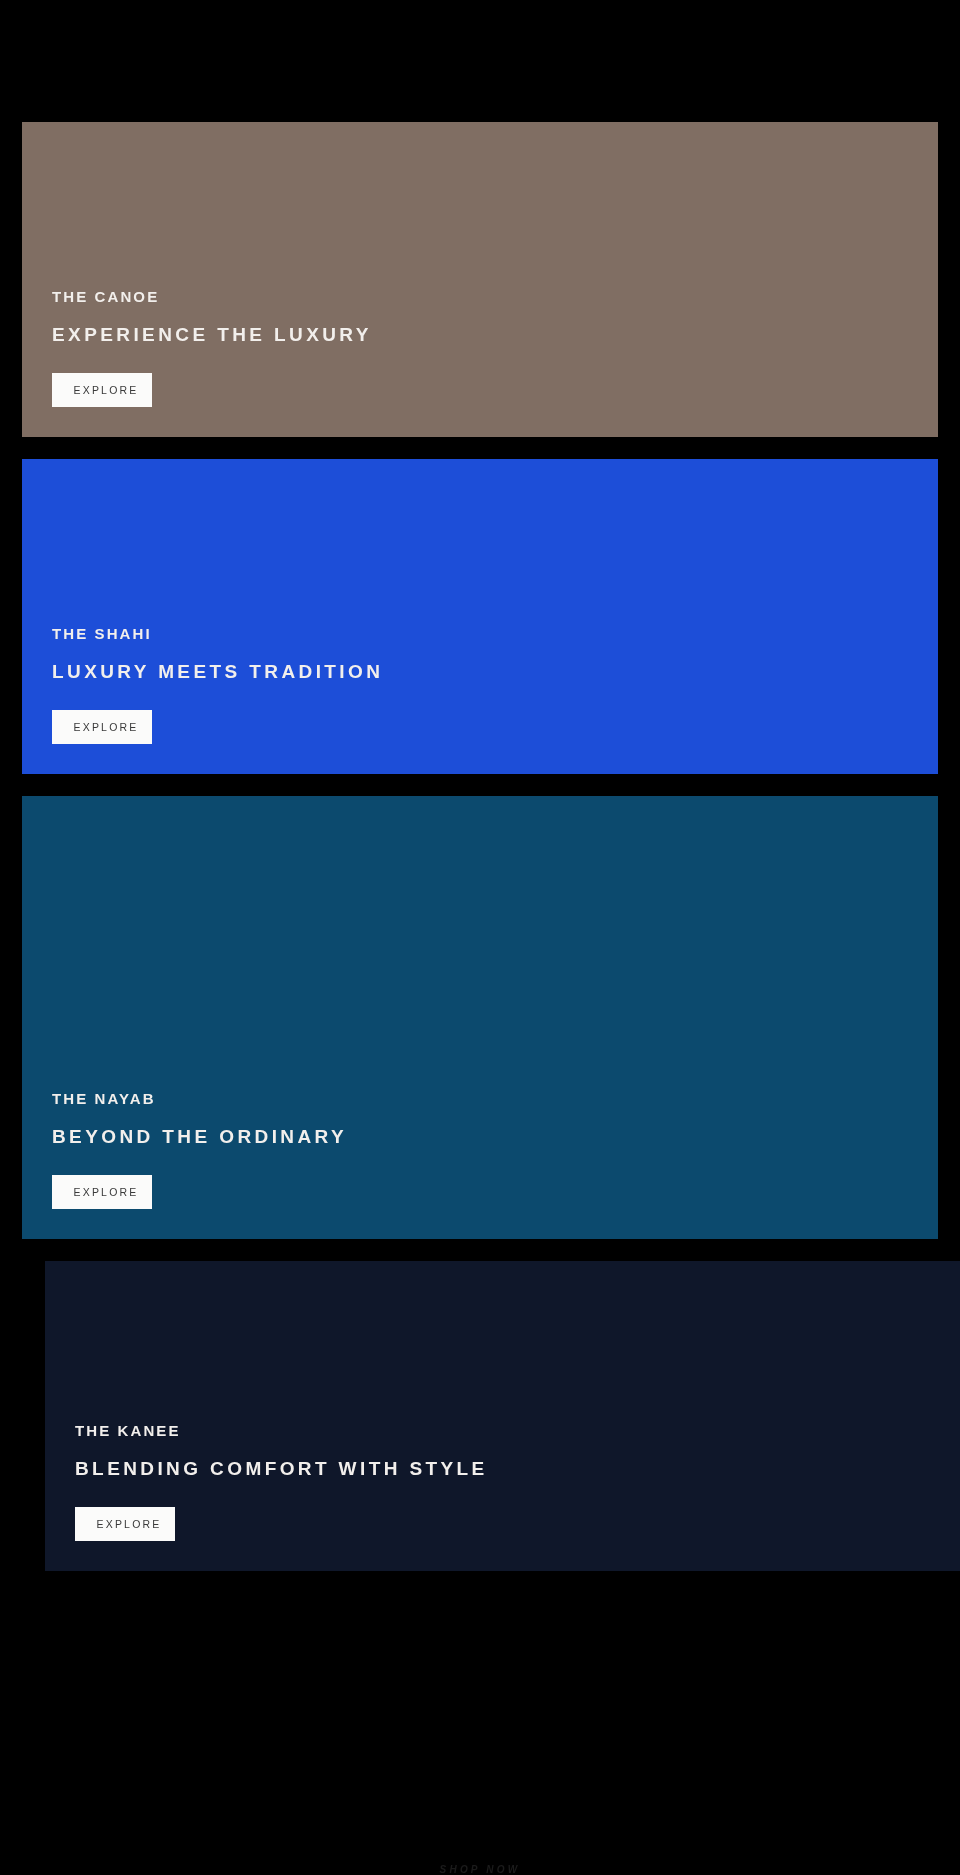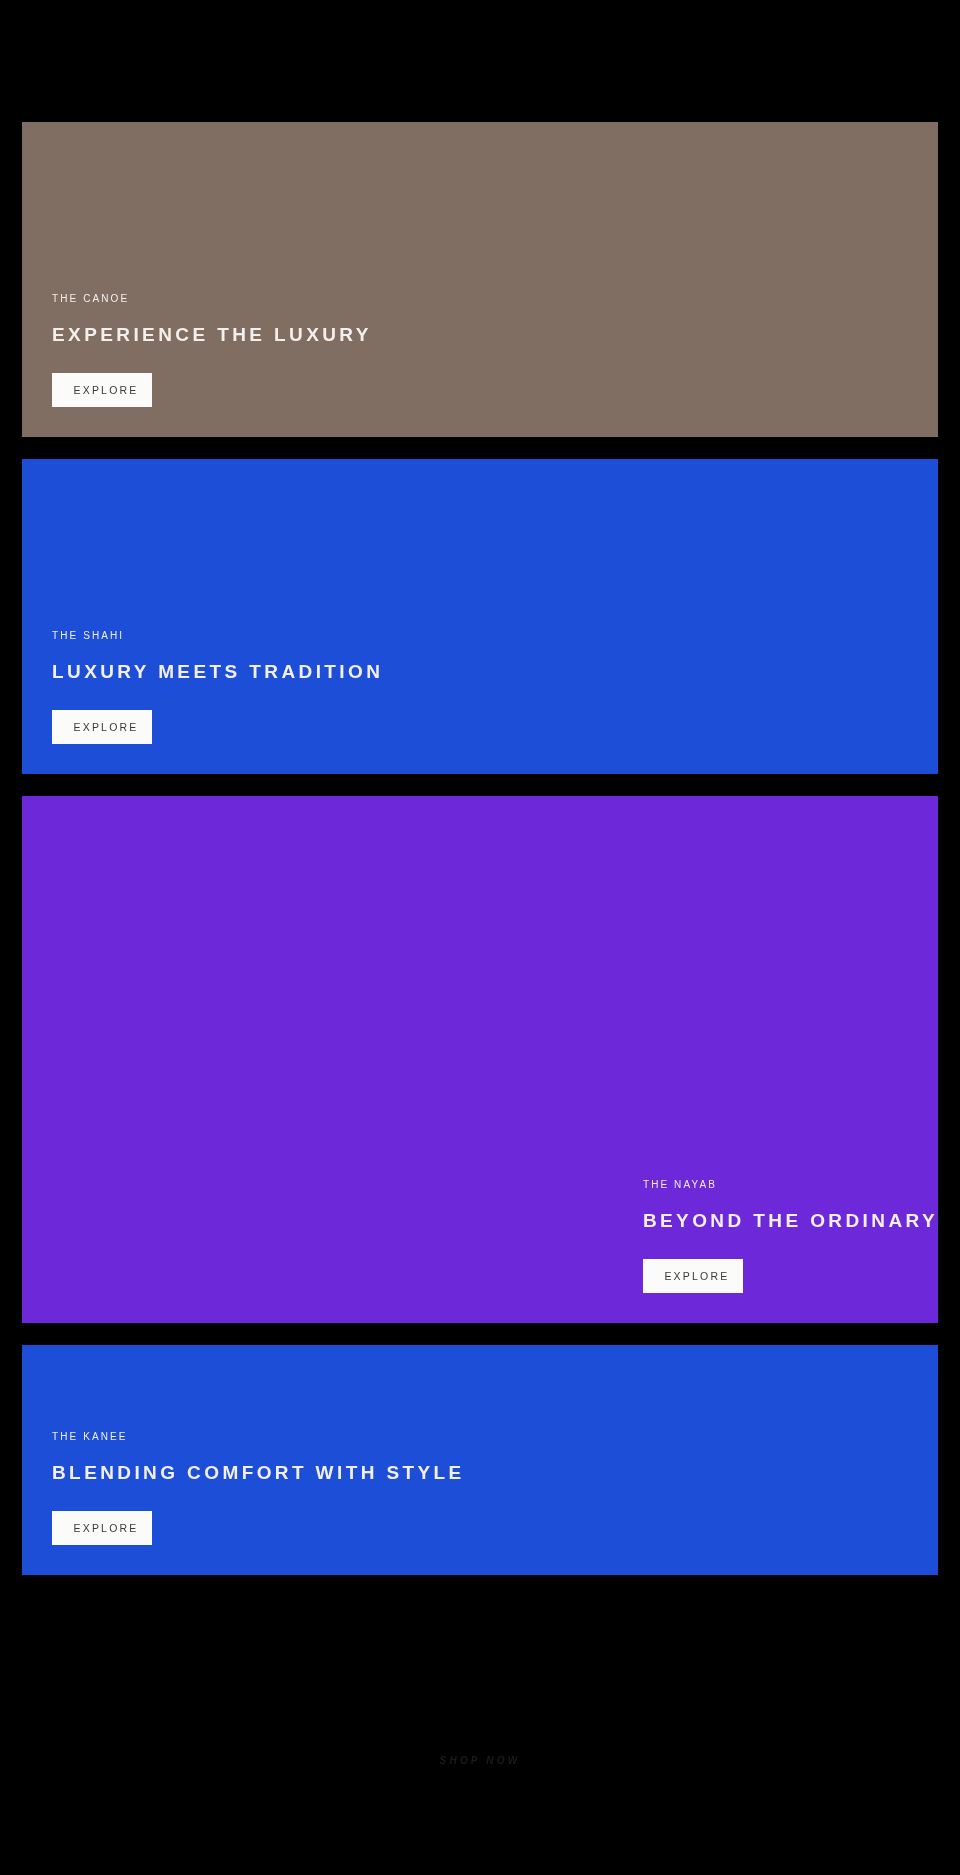--- a/index.html
+++ b/index.html
@@ -44,24 +44,24 @@
   }
 
   .card-inner {
     padding:0 0 30px 30px;
     display:flex;
     flex-direction:column;
     align-items:flex-start;
   }
 
   .eyebrow {
-    font-size:10px;
+    font-size:15px;
     letter-spacing:2.1px;
     color:#e9e4df;
-    font-weight:400;
+    font-weight:700;
     text-transform:uppercase;
     line-height:1;
     margin-bottom:20px;
   }
 
   .headline {
     font-size:19px;
     letter-spacing:3.4px;
     color:#f2efec;
     font-weight:700;
@@ -87,21 +87,21 @@
     text-transform:uppercase;
     cursor:pointer;
     line-height:1;
     padding-left:8px;
   }
 
   .bottom-spacer { flex:1 1 auto; min-height:40px; }
 
   .footer {
     display:flex;
-    align-items:flex-start;
+    align-items:flex-end;
     justify-content:center;
     height:120px;
     flex:none;
     font-style:italic;
   }
   .footer-link {
     font-size:10px;
     letter-spacing:3.2px;
     font-weight:700;
     text-transform:uppercase;
@@ -128,29 +128,29 @@
     </section>
 
     <section class="hero-card" style="background: #1d4ed8; height: 315px;">
       <div class="card-inner">
         <div class="eyebrow" style="color: rgb(242, 239, 236);">THE SHAHI</div>
         <div class="headline" style="color: rgb(242, 239, 236);">LUXURY MEETS TRADITION</div>
         <button class="explore-btn" style="background: rgb(251, 251, 250); color: rgb(58, 58, 58);">EXPLORE</button>
       </div>
     </section>
 
-    <section class="hero-card" style="background: #6d28d9; height: 527px; align-items: flex-end;">
+    <section class="hero-card" style="background: #0c4a6e; height: 443px;">
       <div class="card-inner">
         <div class="eyebrow" style="color: rgb(242, 239, 236);">THE NAYAB</div>
         <div class="headline" style="color: rgb(242, 239, 236);">BEYOND THE ORDINARY</div>
         <button class="explore-btn" style="background: rgb(251, 251, 250); color: rgb(58, 58, 58);">EXPLORE</button>
       </div>
     </section>
 
-    <section class="hero-card" style="background: #1d4ed8; height: 230px;">
+    <section class="hero-card" style="background: #0f172a; height: 310px; margin-left: 23px;">
       <div class="card-inner">
         <div class="eyebrow" style="color: rgb(242, 239, 236);">THE KANEE</div>
         <div class="headline" style="color: rgb(242, 239, 236);">BLENDING COMFORT WITH STYLE</div>
         <button class="explore-btn" style="background: rgb(251, 251, 250); color: rgb(58, 58, 58);">EXPLORE</button>
       </div>
     </section>
 
   </div>
 
   <div class="bottom-spacer"></div>

